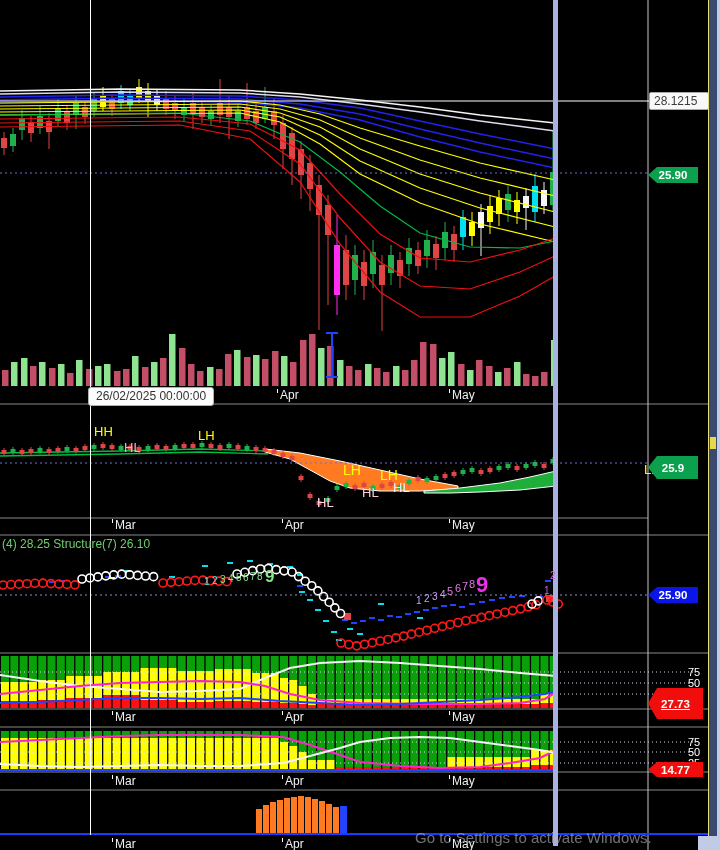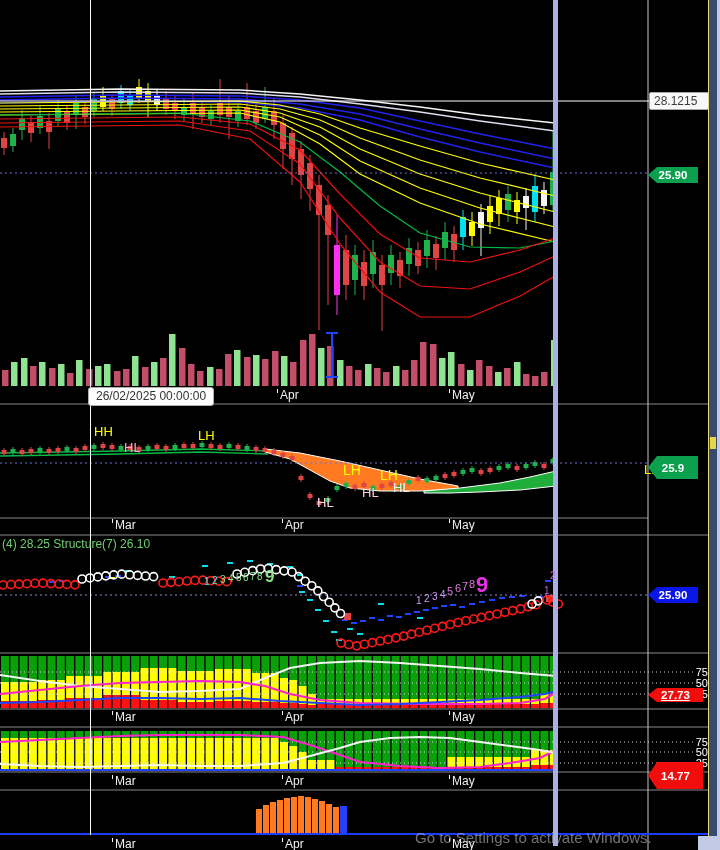--- a/index.html
+++ b/index.html
@@ -5,21 +5,21 @@
   html,body{margin:0;padding:0;background:#000;}
   #stage{position:relative;width:720px;height:850px;background:#000;overflow:hidden;
          font-family:"Liberation Sans",sans-serif;}
   #gfx{position:absolute;left:0;top:0;z-index:1;}
   .vline-cursor{position:absolute;top:0;width:1px;height:835px;background:#fff;z-index:2;}
   .vline-current{position:absolute;top:0;width:5px;height:846px;background:#a9b1e2;z-index:2;}
   .overlay{position:absolute;left:0;top:0;width:720px;height:850px;z-index:3;pointer-events:none;}
   .axis-label{position:absolute;color:#f0f0f0;font-size:12px;white-space:nowrap;}
   .axis-tick{position:absolute;width:1px;height:4px;background:#fff;}
   .marker{position:absolute;white-space:nowrap;line-height:1;}
-  .scale-num{position:absolute;left:680px;width:28px;text-align:right;color:#fff;font-size:11px;}
+  .scale-num{position:absolute;left:680px;width:28px;text-align:center;color:#fff;font-size:11px;}
   .tag{position:absolute;left:648px;color:#fff;font-weight:bold;font-size:11.5px;
        display:flex;align-items:center;justify-content:center;
        clip-path:polygon(0 50%,9px 0,100% 0,100% 100%,9px 100%);z-index:4;}
   .tag.green{background:#0aa04e;width:50px;}
   .tag.blue{background:#0a16e8;width:50px;}
   .tag.red{background:#f20d0d;width:55px;}
   .pricebox{position:absolute;left:649px;width:54px;height:16px;background:#f8f8f8;
        border:1px solid #a8a8a8;border-radius:2px;color:#3c3c3c;font-size:12px;
        display:flex;align-items:center;padding-left:4px;z-index:4;}
   #structure-title{position:absolute;left:2px;top:537px;color:#70d070;font-size:12px;z-index:3;}
@@ -943,22 +943,22 @@
       <span class="marker" style="left: 469px; top: 579px; color: rgb(224, 122, 224); font-size: 11px;">8</span>
       <span class="marker" style="left: 476px; top: 574px; color: rgb(232, 50, 232); font-size: 22px; font-weight: bold;">9</span>
       <span class="marker" style="left: 544px; top: 586px; color: rgb(192, 96, 224); font-size: 10px;">1</span>
       <span class="marker" style="left: 550px; top: 571px; color: rgb(192, 96, 224); font-size: 10px;">2</span>
     </div>
   <div class="overlay" id="tags">
       <div class="pricebox" style="top: 92px;">28.1215</div>
       <div class="tag green" style="height: 16px; top: 167px;">25.90</div>
       <div class="tag green" style="height: 23px; top: 456px;">25.9</div>
       <div class="tag blue" style="height: 16px; top: 587px;">25.90</div>
-      <div class="tag red" style="height: 14px; top: 688px; text-decoration: underline;">27.73</div>
-      <div class="tag red" style="height: 27px; top: 762px;">14.77</div>
+      <div class="tag red" style="height: 31px; top: 688px; text-decoration: underline;">27.73</div>
+      <div class="tag red" style="height: 15px; top: 762px;">14.77</div>
       <div class="scale-num" style="top: 666px;">75</div>
       <div class="scale-num" style="top: 677px;">50</div>
       <div class="scale-num" style="top: 688px;">25</div>
       <div class="scale-num" style="top: 736px;">75</div>
       <div class="scale-num" style="top: 746px;">50</div>
       <div class="scale-num" style="top: 757px;">25</div>
     </div>
 
   <div id="structure-title">(4) 28.25 Structure(7) 26.10</div>
   <div id="tooltip">26/02/2025 00:00:00</div>

